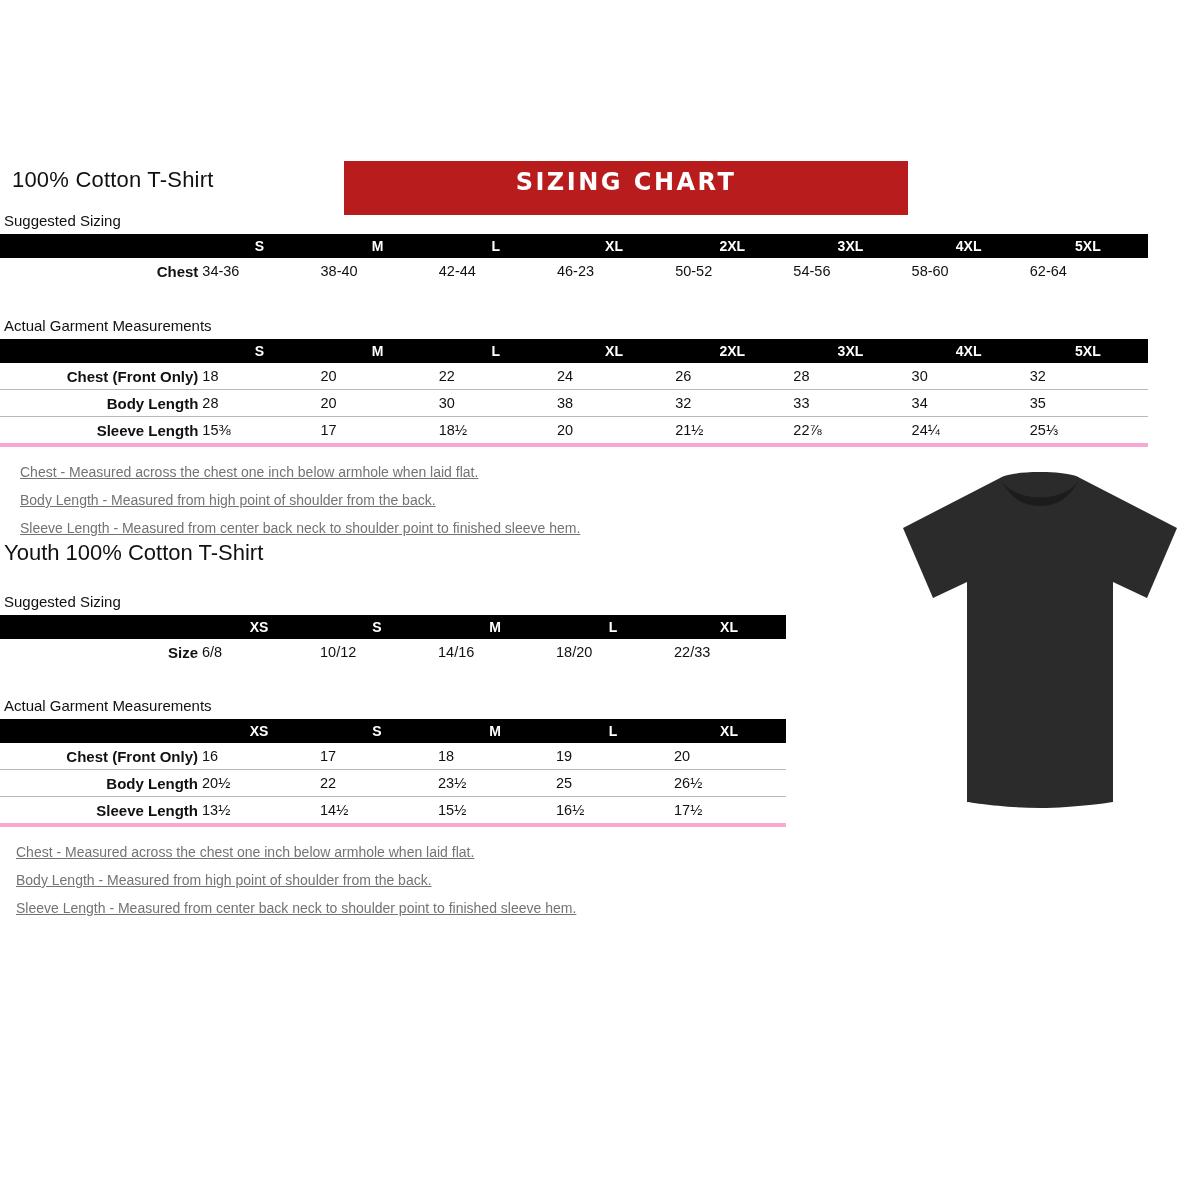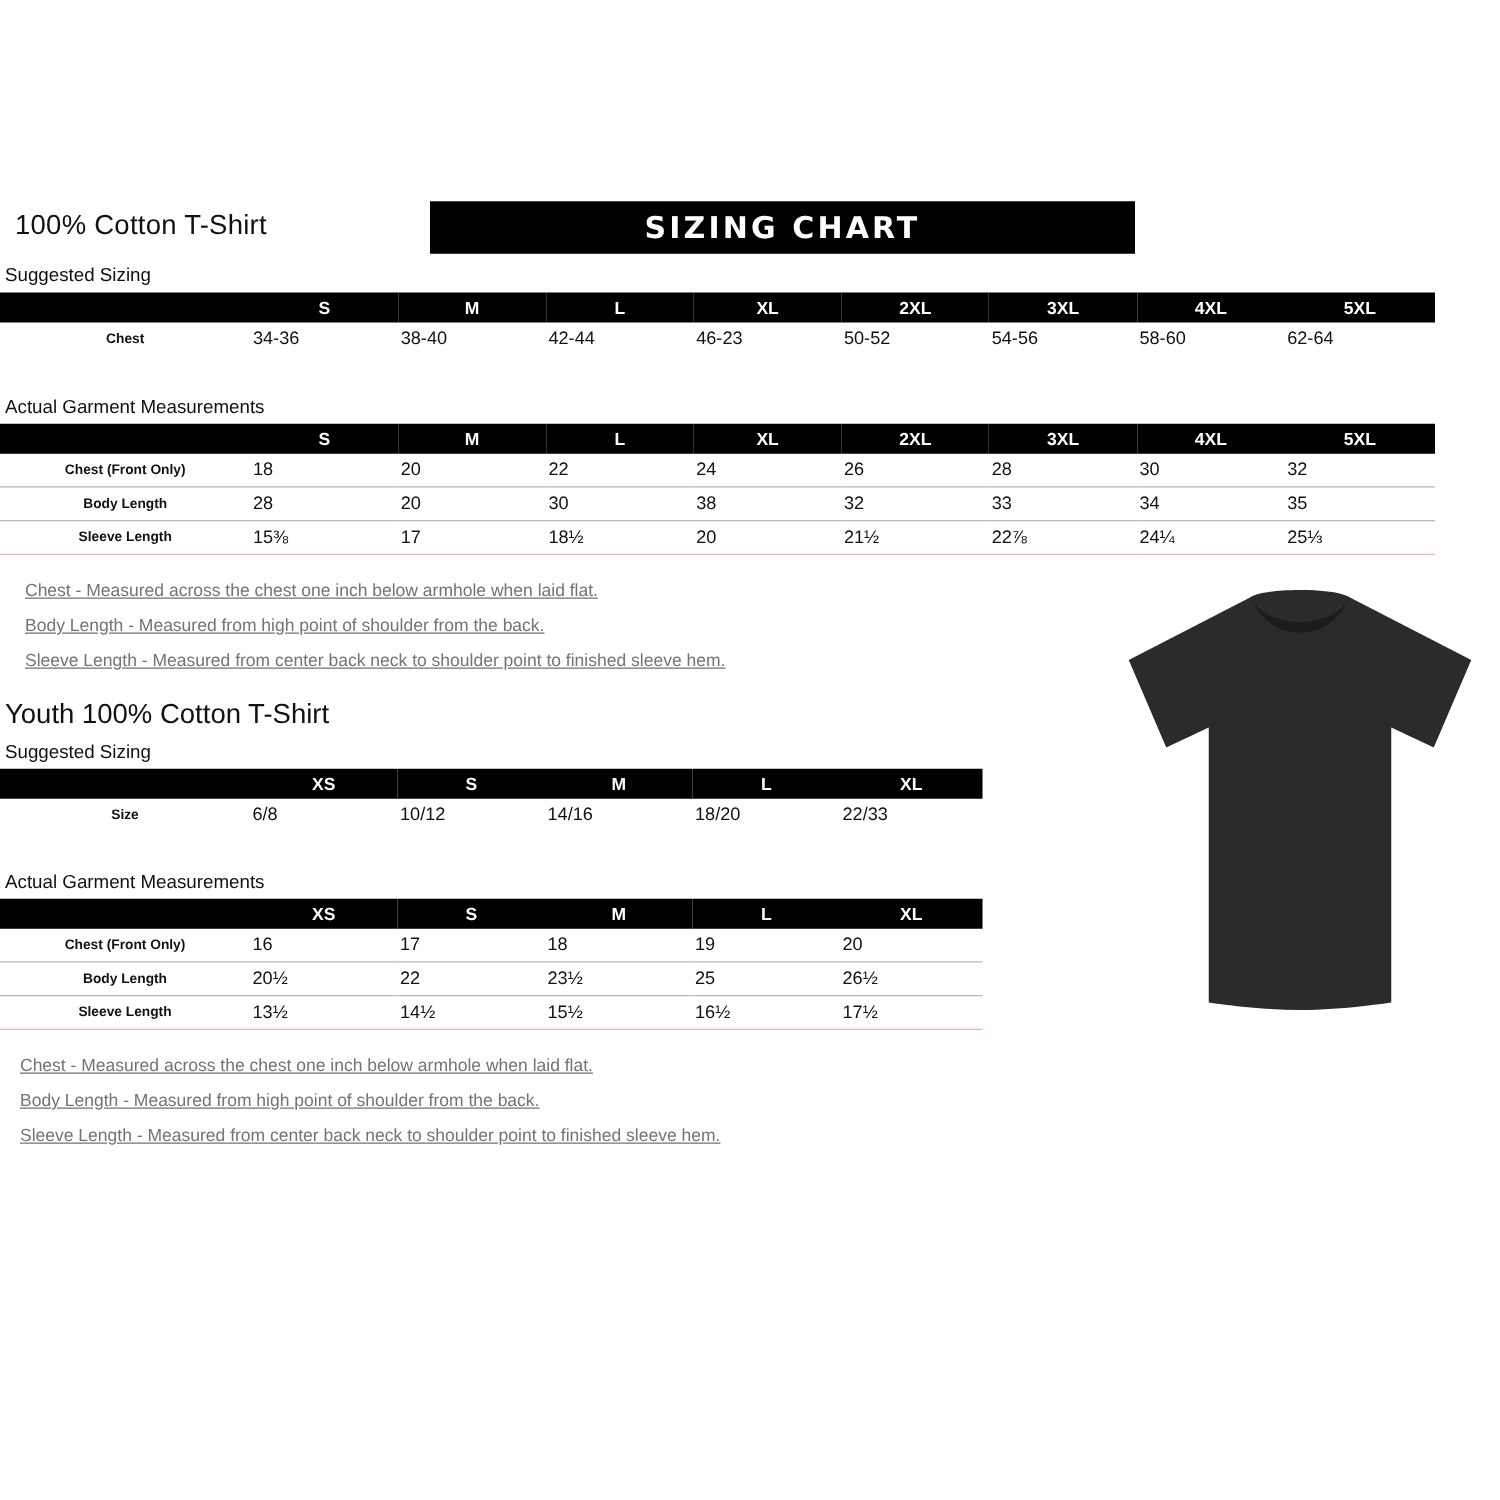--- a/index.html
+++ b/index.html
@@ -38,22 +38,22 @@
     font-weight: 400;
     letter-spacing: 0.2px;
     color: #111;
     white-space: nowrap;
   }
   .sizing-banner {
     position: absolute;
     left: 336px;
     top: -2px;
     width: 564px;
-    height: 42px;
-    background: #000000;
+    height: 54px;
+    background: #b91c1c;
   }
   .sizing-banner span {
     display: block;
     text-align: center;
     color: #fff;
     font-size: 24px;
     font-weight: bold;
     letter-spacing: 2.5px;
     line-height: 42px;
     font-family: "DejaVu Sans", sans-serif;
@@ -88,30 +88,30 @@
   }
   table.sz td {
     height: 26px;
     padding: 0 2px;
     text-align: left;
     vertical-align: middle;
     font-size: 14.5px;
     color: #111;
   }
   table.sz td.lbl {
-    text-align: center;
+    text-align: right;
     font-weight: bold;
     padding-left: 2px;
-    font-size: 11px;
+    font-size: 15px;
   }
   table.sz tr.rule td {
     border-bottom: 1px solid #b9b9b9;
   }
   table.sz tr.rule-last td {
-    border-bottom: 1px solid #f9a8d4;
+    border-bottom: 4px solid #f9a8d4;
     margin-left: 44px;
   }
 
   
   .note {
     position: absolute;
     font-size: 14px;
     color: #737373;
     white-space: nowrap;
     text-decoration: underline;
@@ -248,21 +248,21 @@
         <td>24¼</td>
         <td>25⅓</td>
       </tr>
     </tbody>
   </table>
 
   <div class="note" style="left:20px; top:464px;">Chest - Measured across the chest one inch below armhole when laid flat.</div>
   <div class="note" style="left:20px; top:492px;">Body Length - Measured from high point of shoulder from the back.</div>
   <div class="note" style="left:20px; top:520px;">Sleeve Length - Measured from center back neck to shoulder point to finished sleeve hem.</div>
 
-  <div class="sub-title" style="left:4px; top:558px;">Youth 100% Cotton T-Shirt</div>
+  <div class="sub-title" style="left:4px; top:540px;">Youth 100% Cotton T-Shirt</div>
 
   <div class="section-label" style="left:4px; top:593px;">Suggested Sizing</div>
 
   <table class="sz" style="left:0px; top:615px; width:786px;">
     <colgroup>
       <col style="width:200px">
         <col style="width:118px">
         <col style="width:118px">
         <col style="width:118px">
       <col style="width:118px">

